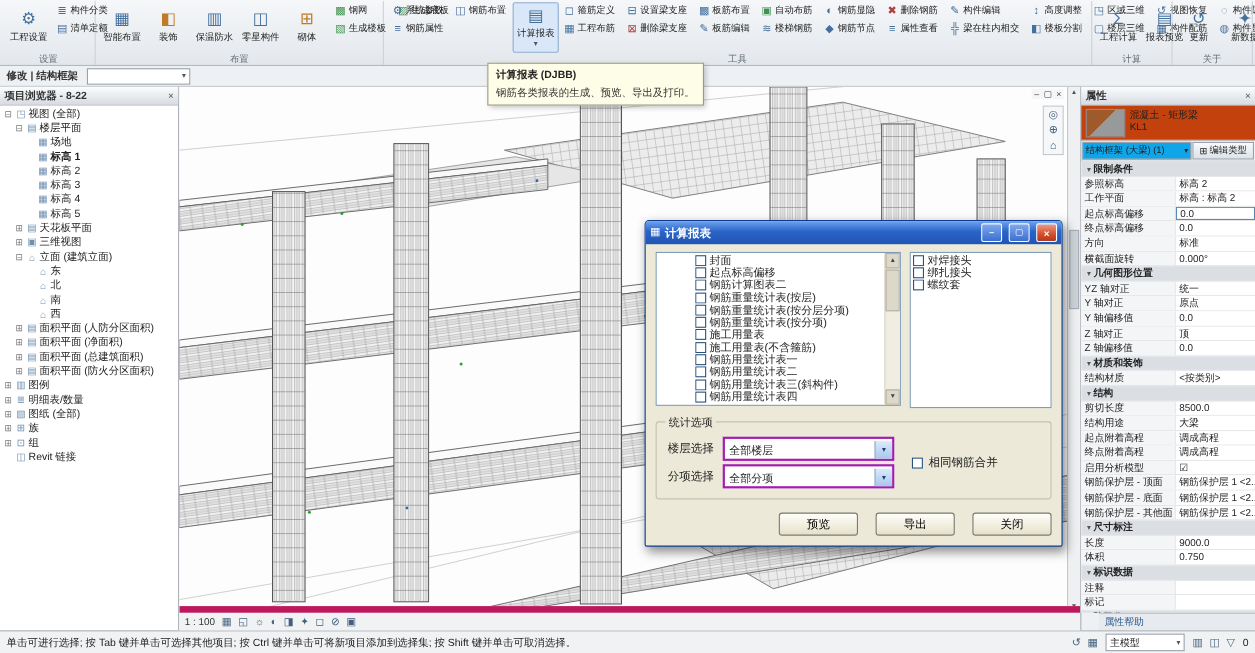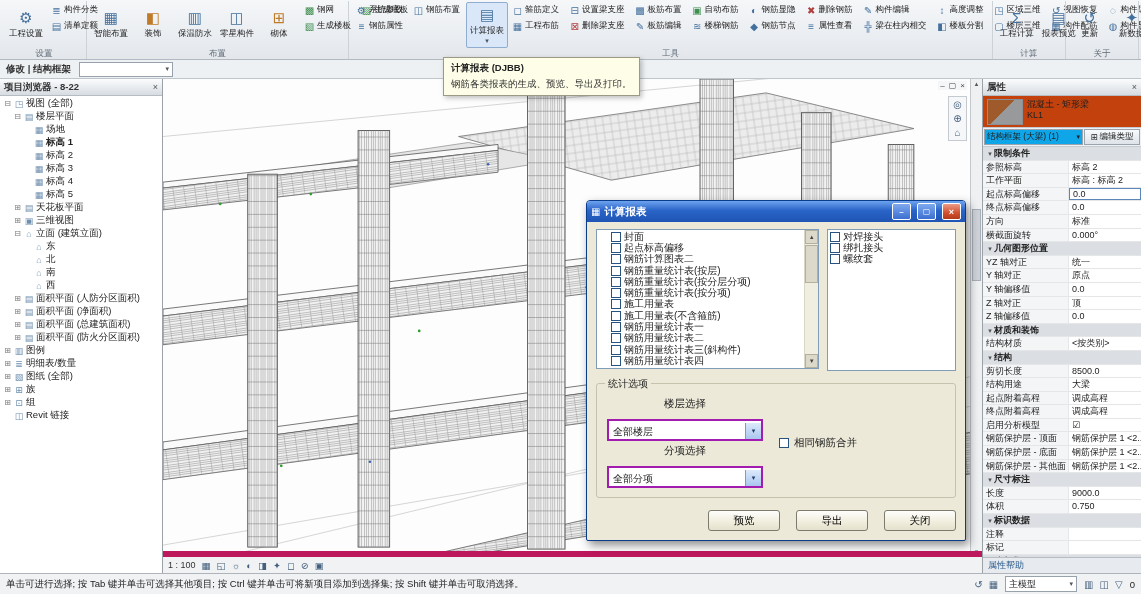--- a/index.html
+++ b/index.html
@@ -74,21 +74,21 @@
   .prows{flex:1;overflow:hidden;background:#fff;}
   .prow{display:flex;height:12.6px;line-height:12.6px;border-bottom:1px solid #e4e6e8;overflow:hidden;}
   .plab{width:86px;flex:0 0 86px;padding:0 3px;border-right:1px solid #e4e6e8;white-space:nowrap;overflow:hidden;background:#f4f5f7;box-sizing:border-box;}
   .pval{flex:1;padding:0 3px;white-space:nowrap;overflow:hidden;background:#fff;min-width:0;}
   .prow.sec{background:#dbdfe4;font-weight:bold;}
   .prow.sec .plab{background:transparent;border-right:none;width:auto;flex:1;}
   .pexp{width:8px;text-align:center;font-size:7px;color:#555;display:none;}
   .sec .pexp{display:inline-block;}
   .prow.selv .pval{border:1px solid #5b87b8;line-height:10.6px;}
   .props-help{height:15px;flex:0 0 15px;border-top:1px solid #b8bdc4;background:#e7eaee;display:flex;align-items:center;
-              padding:0 5px;font-size:9px;color:#2a5b8e;}
+              padding:0 5px;font-size:9px;color:#2a5b8e;margin-left:16px;}
 
   
   .statusbar{height:20px;flex:0 0 20px;background:#f1f2f4;border-top:1px solid #aeb4ba;display:flex;align-items:center;
              padding:0 6px;gap:8px;font-size:9.5px;color:#222;white-space:nowrap;overflow:hidden;}
   .sb-right{margin-left:auto;display:flex;align-items:center;gap:7px;}
   .sb-ico{color:#44607e;font-size:10px;}
   .sb-combo{min-width:64px;height:14px;background:#fff;border:1px solid #98a2ac;display:flex;align-items:center;gap:1px;
             padding:0 3px;font-size:9px;}
   .sb-combo .arr{margin-left:auto;font-size:7px;color:#555;}
 
@@ -107,32 +107,32 @@
   .dctrl{width:17px;height:15px;border:1px solid #fff;border-radius:2px;display:flex;align-items:center;justify-content:center;
          font-size:8px;color:#fff;flex:0 0 auto;}
   .dctrl.min{background:linear-gradient(#7fa9ee,#3b6fd0);margin-left:auto;}
   .dctrl.max{background:linear-gradient(#7fa9ee,#3b6fd0);margin-left:2px;}
   .dctrl.close{background:linear-gradient(#ef9a86,#d14f2c 60%,#b33a1a);margin-left:2px;font-size:9px;}
   .dbody{padding:7px 9px 9px;}
   .dlists{display:flex;gap:8px;}
   .listbox{background:#fff;border:1px solid #7f9db9;height:138px;overflow:hidden;font-size:10px;}
   .listbox.reports{flex:1.8;display:flex;}
   .listbox.joints{flex:1;padding:1px 2px;}
-  .list-items{flex:1;padding:1px 14px;overflow:hidden;min-width:0;}
+  .list-items{flex:1;padding:1px 4px;overflow:hidden;min-width:0;margin-left:31px;}
   .dli{display:flex;align-items:center;gap:3px;height:11.3px;white-space:nowrap;overflow:hidden;}
   .cb{width:8px;height:8px;border:1px solid #28537e;background:#fff;flex:0 0 auto;}
   .lb-sb{width:13px;flex:0 0 13px;background:#f0eee1;border-left:1px solid #d9d6c6;display:flex;flex-direction:column;
          text-align:center;font-size:6px;color:#444;}
   .sb-a{height:12px;line-height:12px;background:#dcd8ca;border:1px solid #b4b09e;}
   .sb-thumb{height:36px;background:#dcd8ca;border:1px solid #b4b09e;margin:1px 0;}
   .sb-sp{flex:1;}
   .gbox{position:relative;border:1px solid #c5c2ae;border-radius:3px;margin-top:12px;padding:10px 10px 6px;}
   .gbox-label{position:absolute;top:-7px;left:8px;background:#ece9d8;padding:0 3px;font-size:10px;}
   .opt-flex{display:flex;align-items:center;}
-  .optrow{display:flex;align-items:center;gap:8px;margin:3px 0;font-size:10.5px;flex-direction:column;}
+  .optrow{display:flex;align-items:center;gap:8px;margin:3px 0;font-size:10.5px;}
   .combo{width:148px;height:18px;background:#fff;border:2px solid #a21caf;display:flex;align-items:flex-end;padding-left:4px;font-size:10px;}
   .combo-arrow{margin-left:auto;width:15px;height:16px;background:linear-gradient(#dce9fb,#aac6ef);border-left:1px solid #7f9db9;
                display:flex;align-items:center;justify-content:center;font-size:7px;color:#1c3e6e;}
   .merge{display:flex;align-items:center;gap:5px;margin-left:16px;font-size:10.5px;}
   .dbtns{display:flex;justify-content:flex-end;gap:16px;margin-top:12px;}
   .dbtn{width:72px;height:21px;background:linear-gradient(#fefefc,#f0eddc 60%,#e4e0cd);border:1px solid #7c7b6d;border-radius:3px;
         font-size:10.5px;font-family:Liberation Mono, monospace;display:flex;align-items:center;justify-content:center;cursor:default;}
 </style>
 </head>
 <body>

